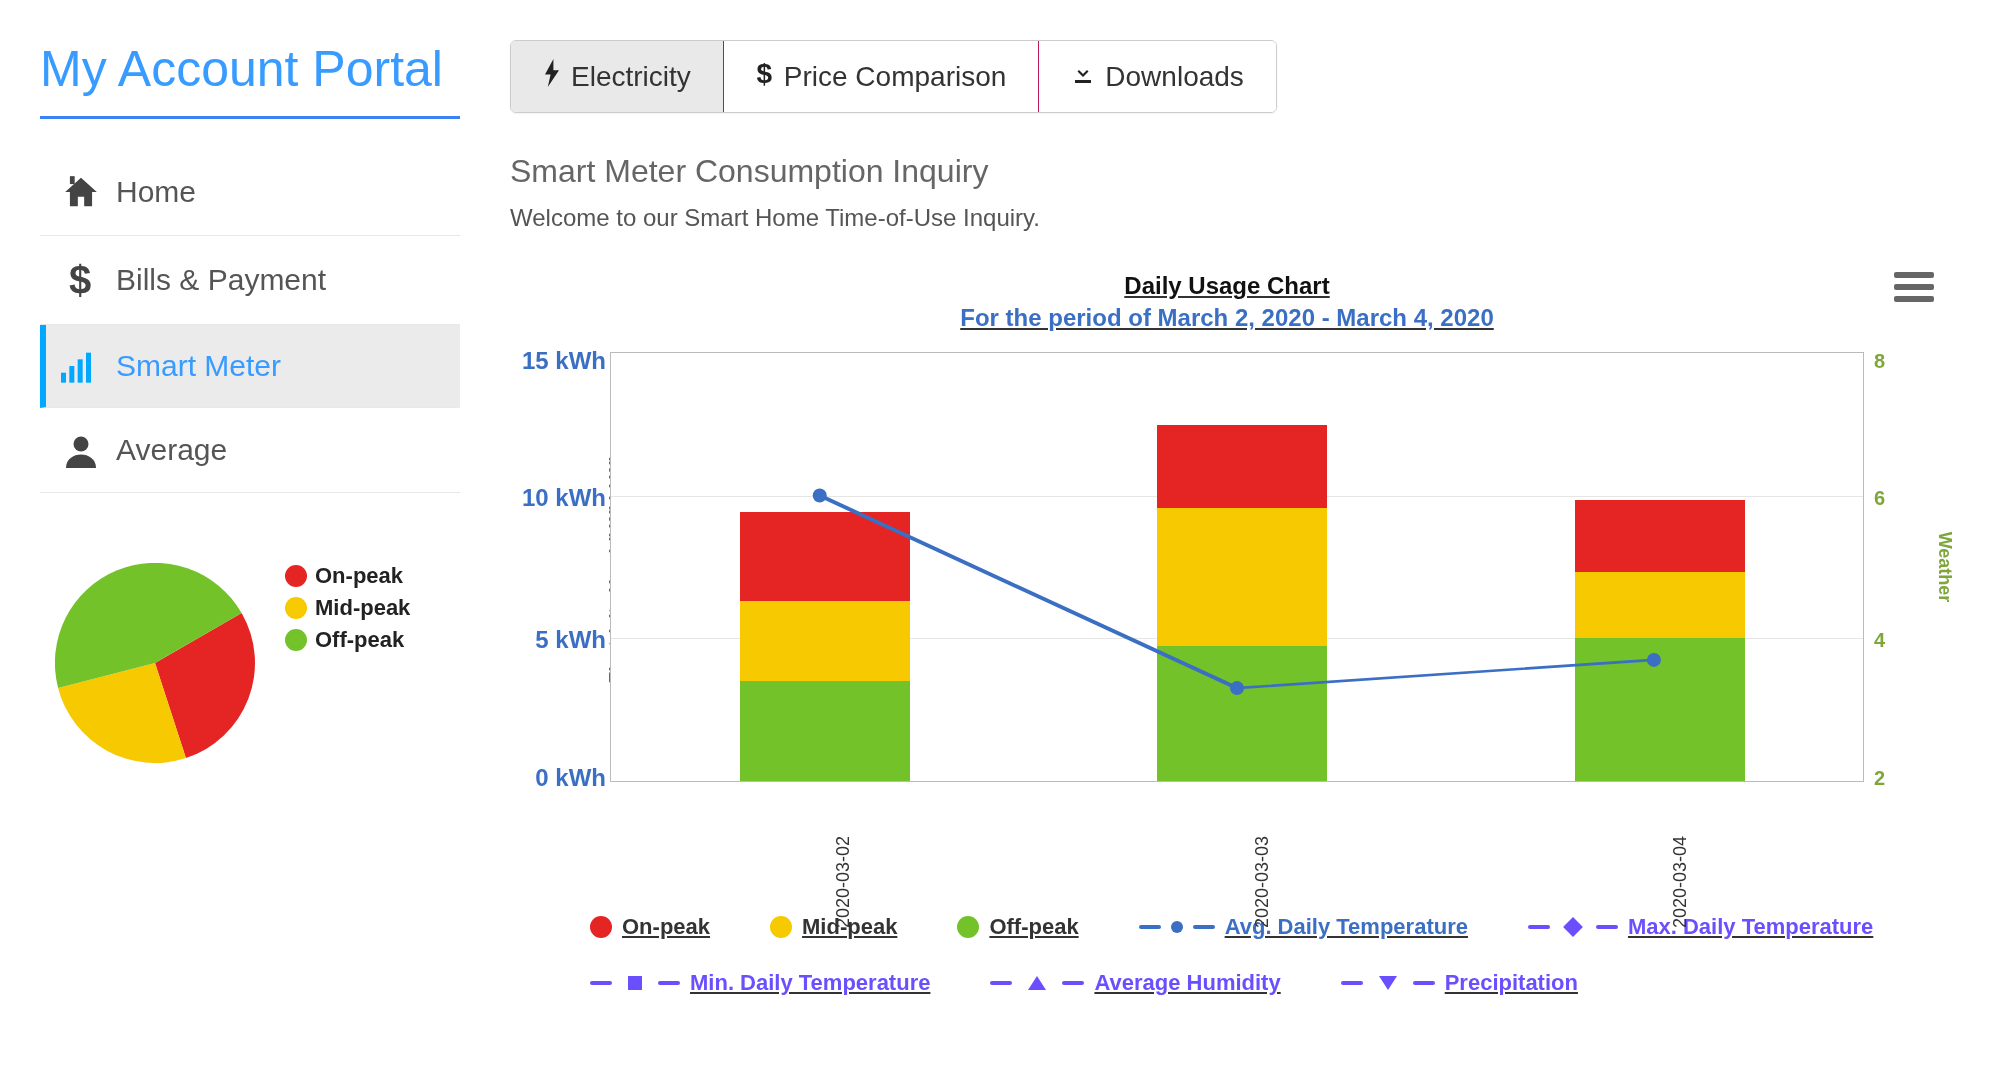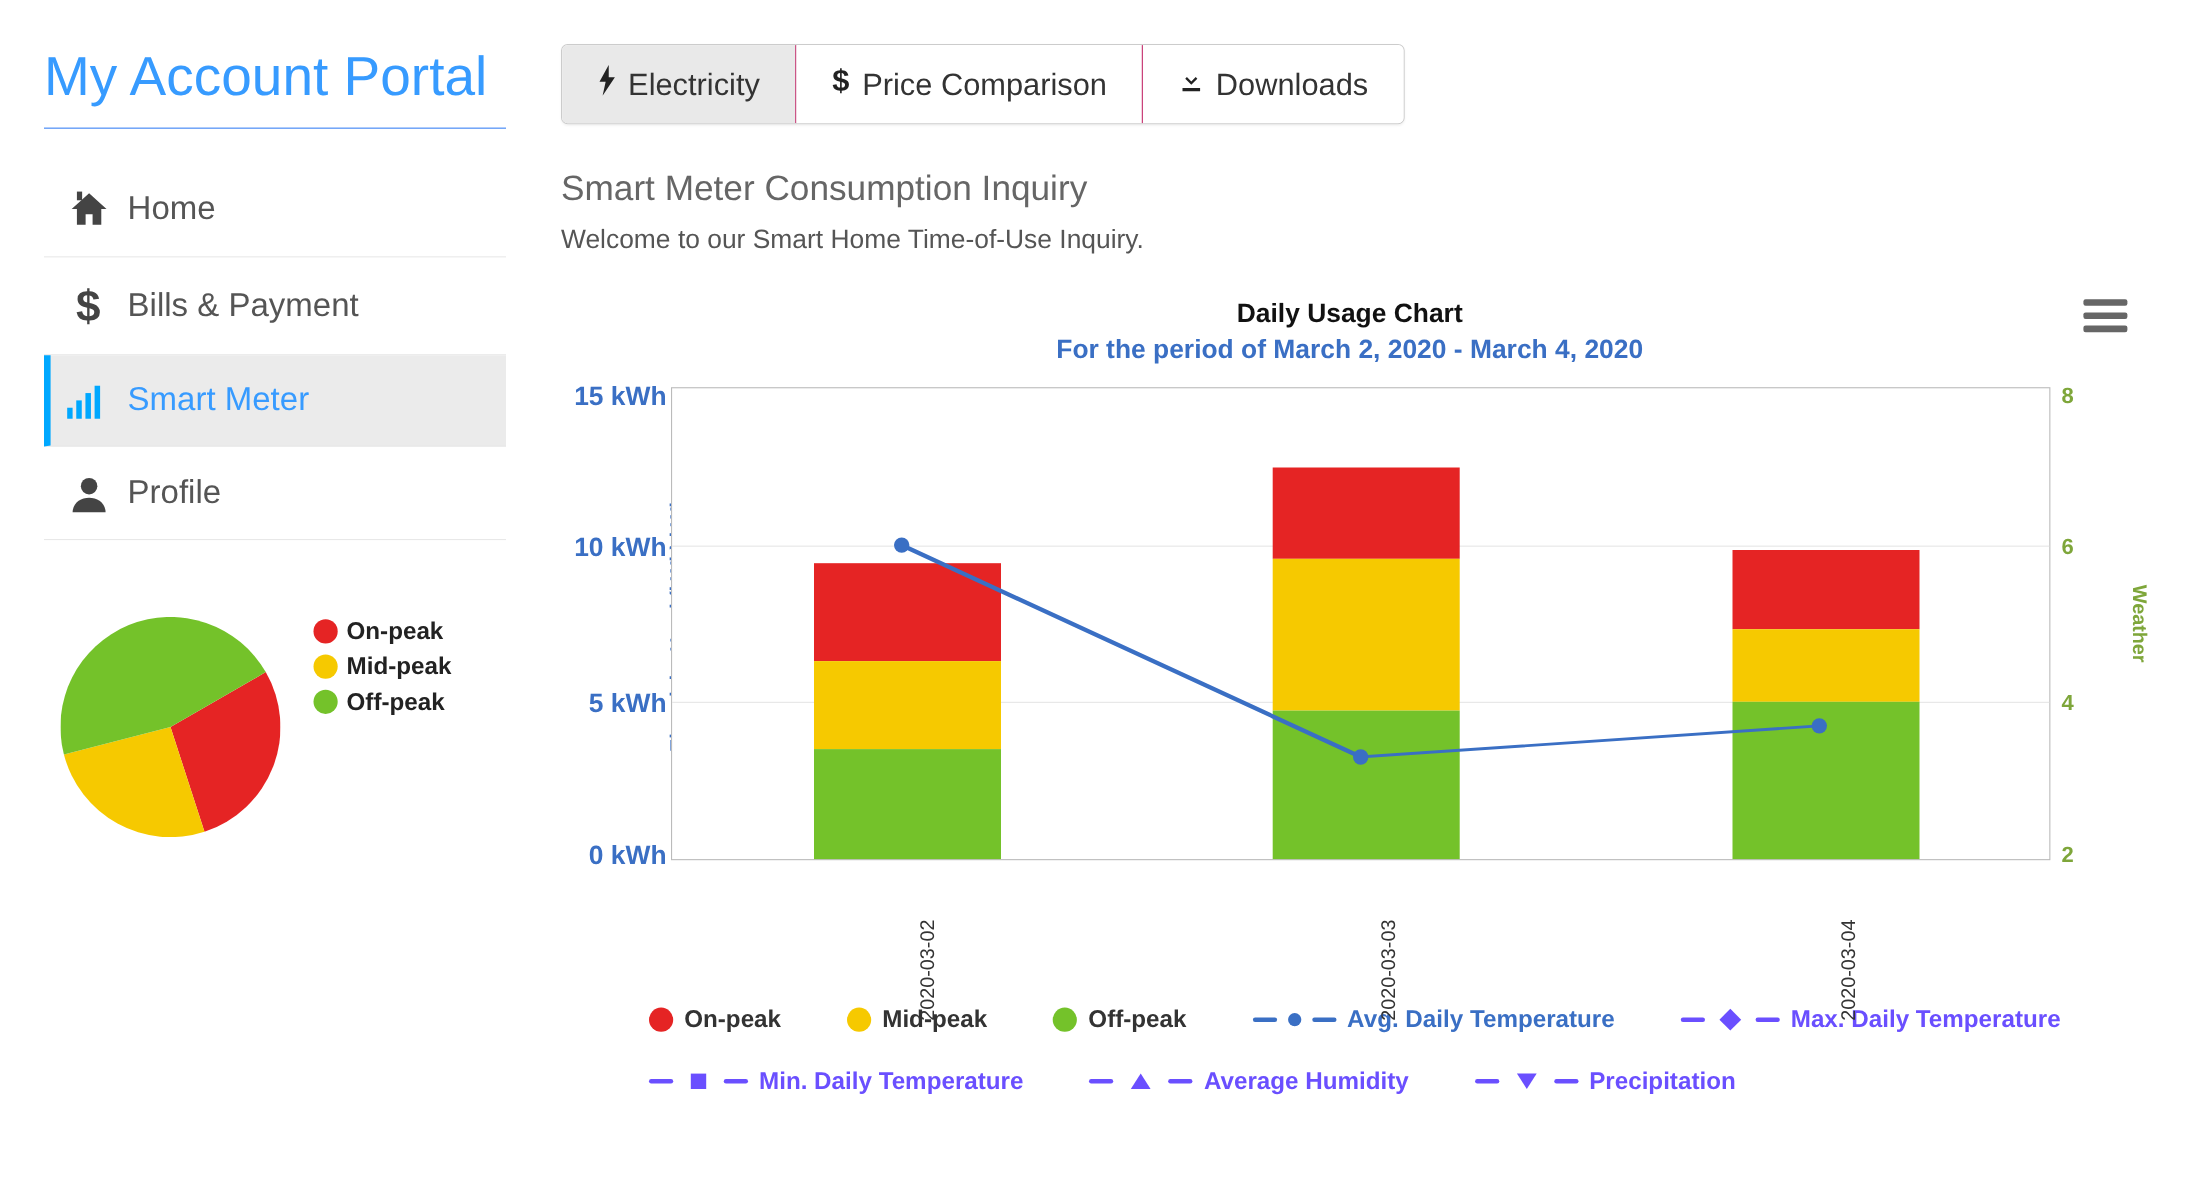--- a/index.html
+++ b/index.html
@@ -14,21 +14,21 @@
   .container { display: flex; height: 100%; }
   .sidebar {
     width: 490px;
     padding: 40px 30px 30px 40px;
   }
   .portal-title {
     color: #379bff;
     font-size: 50px;
     font-weight: 400;
     padding-bottom: 18px;
-    border-bottom: 1px solid #3b82f6;
+    border-bottom: 3px solid #3b82f6;
     margin-bottom: 30px;
   }
   .nav-item {
     display: flex;
     align-items: center;
     gap: 14px;
     padding: 24px 20px;
     font-size: 30px;
     color: #555;
     border-bottom: 1px solid #e8e8e8;
@@ -53,21 +53,21 @@
   .tab-bar { display:flex; border:1px solid #ccc; border-radius:6px; overflow:hidden; width:fit-content; box-shadow:0 1px 2px rgba(0,0,0,0.05); }
   .tab {
     display:flex; align-items:center; gap:10px;
     padding: 18px 32px; font-size:28px; color:#333;
     border-right:1px solid #be185d; cursor:pointer; background:#fff;
   }
   .tab:last-child { border-right:none; }
   .tab.active { background:#e9e9e9; }
   .section-title { font-size:32px; color:#666; margin-top:40px; font-weight:400; }
   .welcome { font-size:24px; color:#555; margin-top:14px; }
-  .chart-wrap { position:relative; margin-top:40px; }
+  .chart-wrap { position:relative; margin-top:40px;text-decoration:underline; }
   .chart-title { text-align:center; font-weight:bold; font-size:24px; color:#111; }
   .chart-subtitle { text-align:center; font-weight:bold; font-size:24px; color:#3a6fc4; margin-top:4px; }
   .hamburger { position:absolute; right:10px; top:-6px; cursor:pointer; }
   .hamburger div { width:40px; height:6px; background:#666; margin:6px 0; border-radius:2px; }
   .plot-area { display:flex; margin-top:20px; }
   .yaxis-left { position:relative; width:100px; }
   .yaxis-left .ylabel {
     position:absolute; left:-10px; top:50%; transform:translateY(-50%) rotate(-90deg);
     transform-origin:center; color:#3a6fc4; font-weight:bold; font-size:18px; white-space:nowrap;
   }
@@ -137,21 +137,21 @@
       <span>Smart Meter</span>
     </div>
 
     <div class="nav-item">
       <span class="nav-icon">
         <svg width="36" height="36" viewBox="0 0 24 24" fill="#444">
             <circle cx="12" cy="8" r="5"></circle>
             <path d="M2 24c0-6 5-9 10-9s10 3 10 9H2z"></path>
           </svg>
       </span>
-      <span>Profile</span>
+      <span>Average</span>
     </div>
 
     <div class="pie-block">
       <svg width="200" height="200" viewBox="-1 -1 2 2">
 
         <path d="M0 0 L0.866 -0.5 A1 1 0 0 1 0.309 0.951 Z" fill="#e52424"></path>
         <path d="M0 0 L0.309 0.951 A1 1 0 0 1 -0.969 0.249 Z" fill="#f6c900"></path>
         <path d="M0 0 L-0.969 0.249 A1 1 0 0 1 0.866 -0.5 Z" fill="#74c22a"></path>
       </svg>
       <div class="pie-legend">

